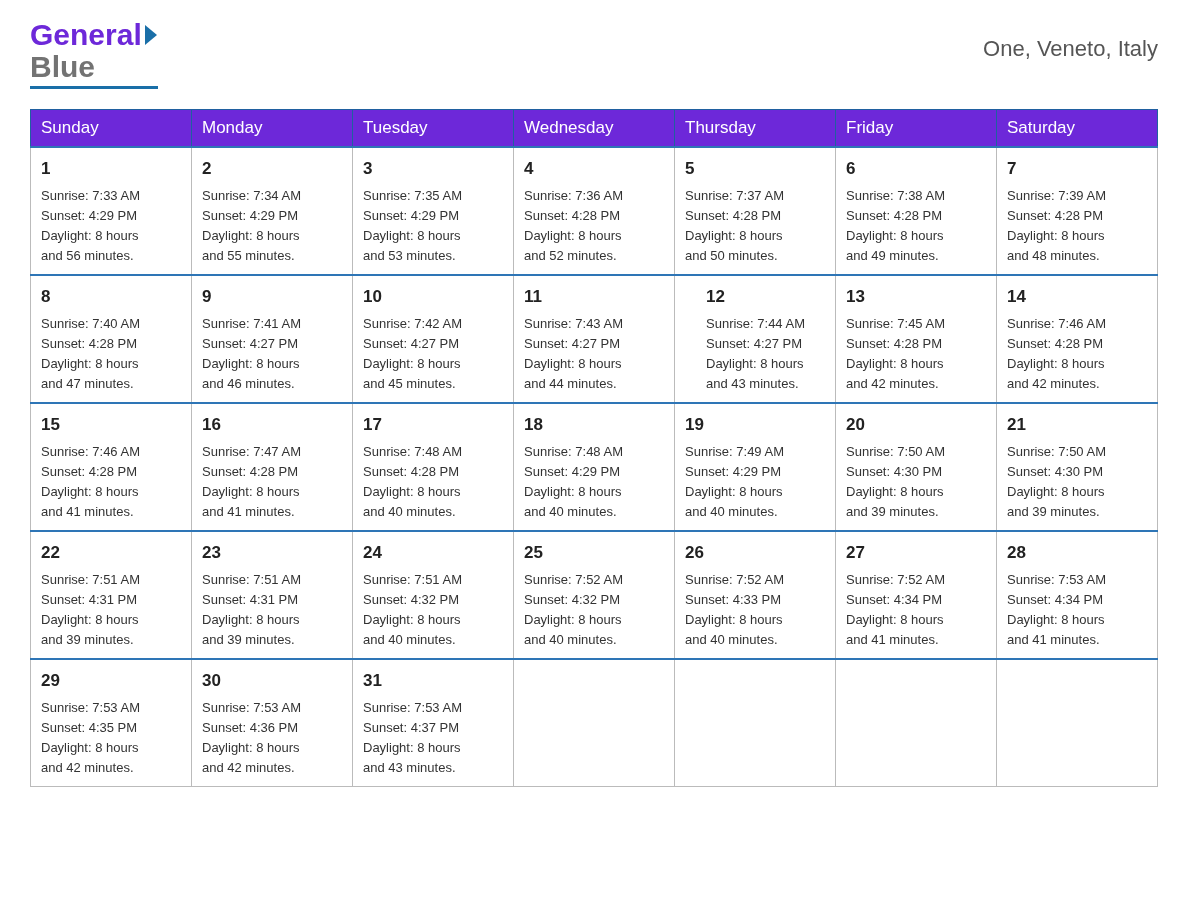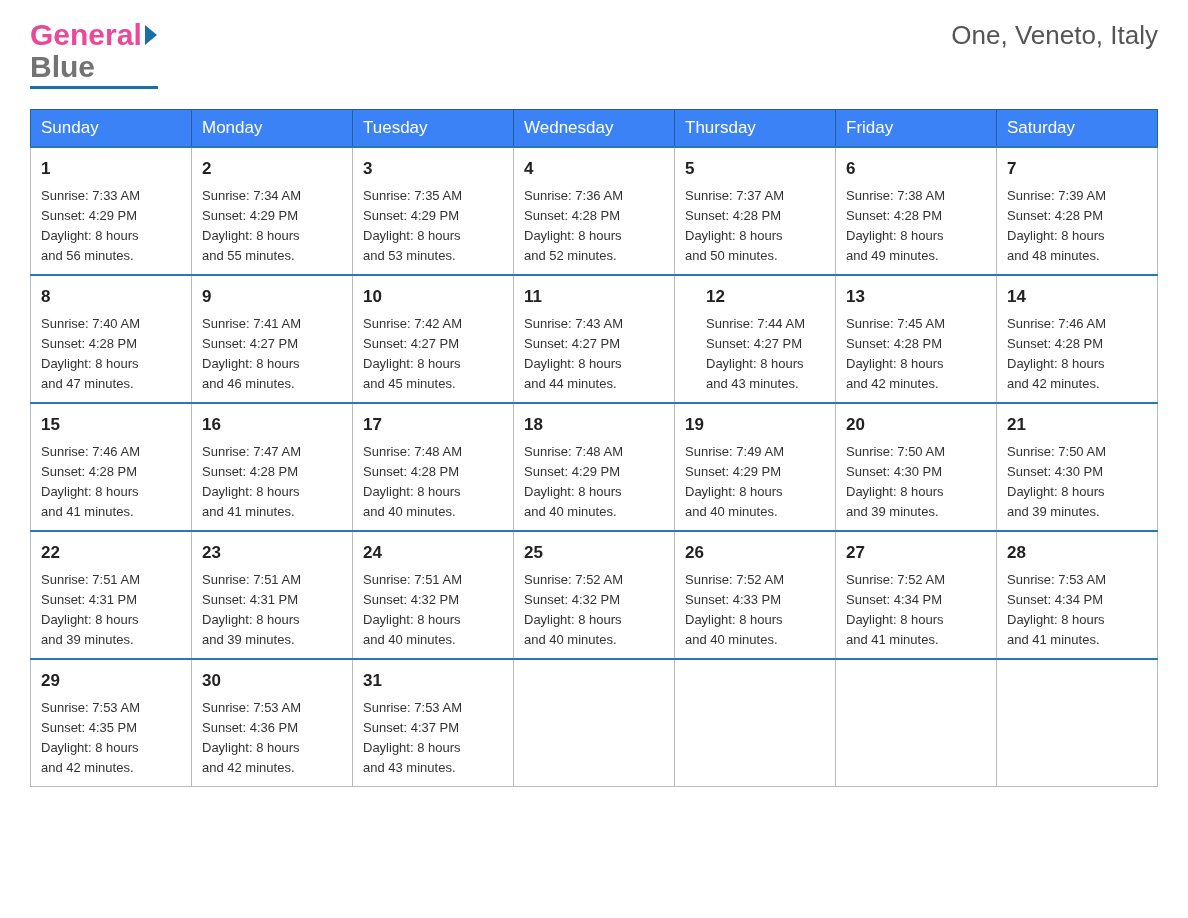--- a/index.html
+++ b/index.html
@@ -24,31 +24,31 @@
     .title-area {
       text-align: right;
     }
     .month-title {
       font-size: 52px;
       font-weight: bold;
       color: #222;
       line-height: 1.1;
     }
     .location {
-      font-size: 26px;
+      font-size: 22px;
       color: #555;
-      margin-top: 0;
+      margin-top: 16px;
     }
     .calendar {
       width: 100%;
       border-collapse: collapse;
       border: 1px solid #999;
     }
     .calendar th {
-      background-color: #3b82f6;
+      background-color: #6d28d9;
       color: #fff;
       font-size: 17px;
       font-weight: normal;
       padding: 8px 10px;
       text-align: left;
       border: 1px solid #2060a0;
     }
     .calendar td {
       vertical-align: top;
       padding: 8px 10px;
@@ -80,21 +80,21 @@
     .calendar tbody tr:not(:first-child) td {
       border-top: 2px solid #2e75b6;
     }
   </style>
 </head>
 <body>
 
 <div class="header">
   <div class="logo">
   <div style="display:flex;align-items:center;line-height:1;">
-    <span style="font-size:30px;font-weight:bold;color:#ec4899;">General</span>
+    <span style="font-size:30px;font-weight:bold;color:#6d28d9;">General</span>
     <span style="display:inline-block;width:0;height:0;border-left:12px solid #1a6fa8;border-right:0px solid transparent;border-bottom:10px solid transparent;border-top:10px solid transparent;margin:0 1px 0 3px;"></span>
   </div>
   <div style="display:flex;align-items:center;">
     <span style="font-size:30px;font-weight:bold;color:#737373;">Blue</span>
   </div>
   <div style="height:3px;background:#1a6fa8;width:100%;margin-top:2px;"></div>
 </div>
   <div class="title-area">
     <div class="location">One, Veneto, Italy</div>
   </div>

